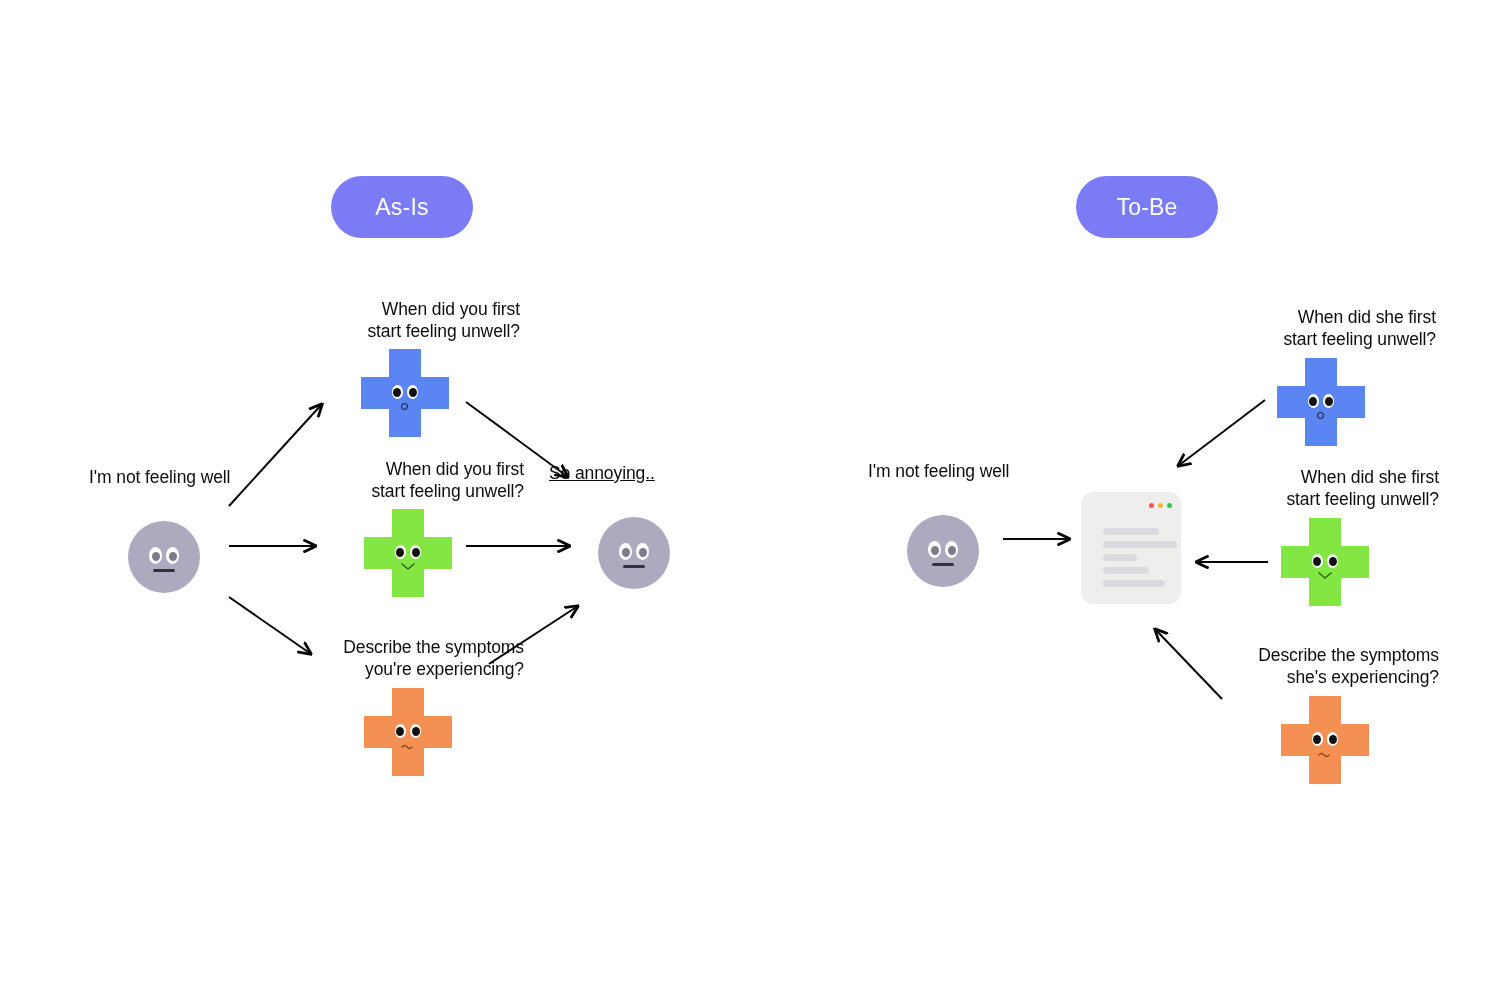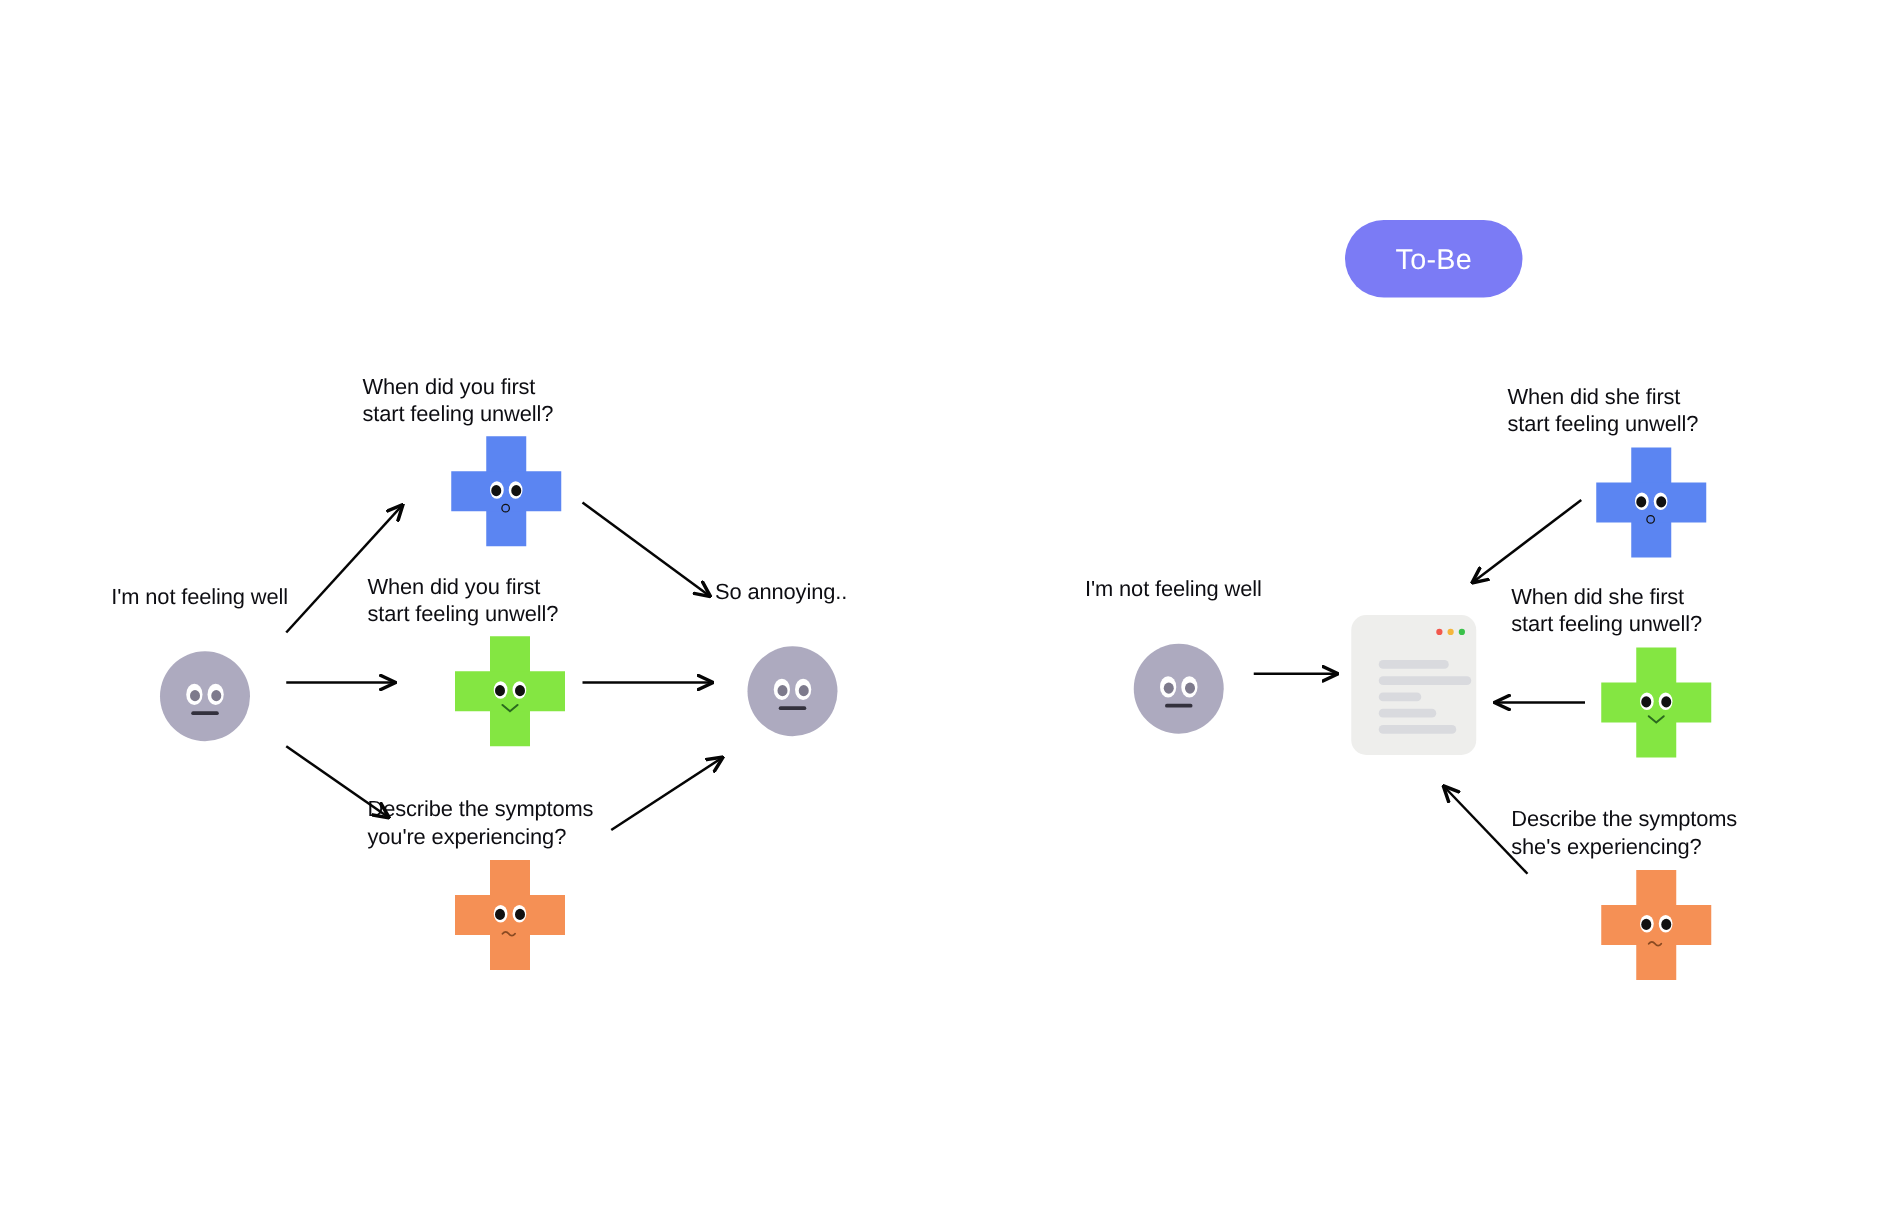--- a/index.html
+++ b/index.html
@@ -36,21 +36,21 @@
 
   
   .caption {
     position: absolute;
     font-size: 17.5px;
     line-height: 22px;
     color: #0d0d12;
     white-space: pre-line;
     letter-spacing: -0.1px;
   }
-  .caption.center { text-align: left; }
+  .caption.center { text-align: right; }
   .caption.left { text-align: left; }
 
   
   .avatar {
     position: absolute;
     width: 72px;
     height: 72px;
     border-radius: 50%;
     background: #adaabf;
   }
@@ -169,20 +169,23 @@
     width: 1512px; height: 982px;
     pointer-events: none;
   }
   svg.arrows path, svg.arrows line { stroke: #050505; stroke-width: 2; fill: none; }
 </style>
 </head>
 <body>
 
 <div id="canvas">
 
+  <div class="pill" style="left:331px; top:176px;">
+    <span>As-Is</span>
+  </div>
 
   <div class="caption left" style="left:89px; top:466px; width:230px;">I'm not feeling well</div>
 
   <div class="avatar" style="left:128px; top:521px;">
     <div class="eye l">
         <div class="pupil"></div>
       </div>
     <div class="eye r">
         <div class="pupil"></div>
       </div>
@@ -237,21 +240,21 @@
         </div>
       <div class="eye r">
           <div class="pupil"></div>
         </div>
       <svg class="mouth-w" width="22" height="10" viewBox="0 0 22 10">
         <path d="M4 5 Q6.5 2 9 5 Q11.5 8 14 5" stroke="#8a4a22" stroke-width="1.5" fill="none" stroke-linecap="round"></path>
       </svg>
     </div>
   </div>
 
-  <div class="caption left" style="left:572px; top:462px; width:200px;">So annoying..</div>
+  <div class="caption left" style="left:549px; top:462px; width:200px;text-decoration:underline;">So annoying..</div>
 
   <div class="avatar" style="left:598px; top:517px;">
     <div class="eye l">
         <div class="pupil"></div>
       </div>
     <div class="eye r">
         <div class="pupil"></div>
       </div>
     <div class="mouth-flat"></div>
   </div>

